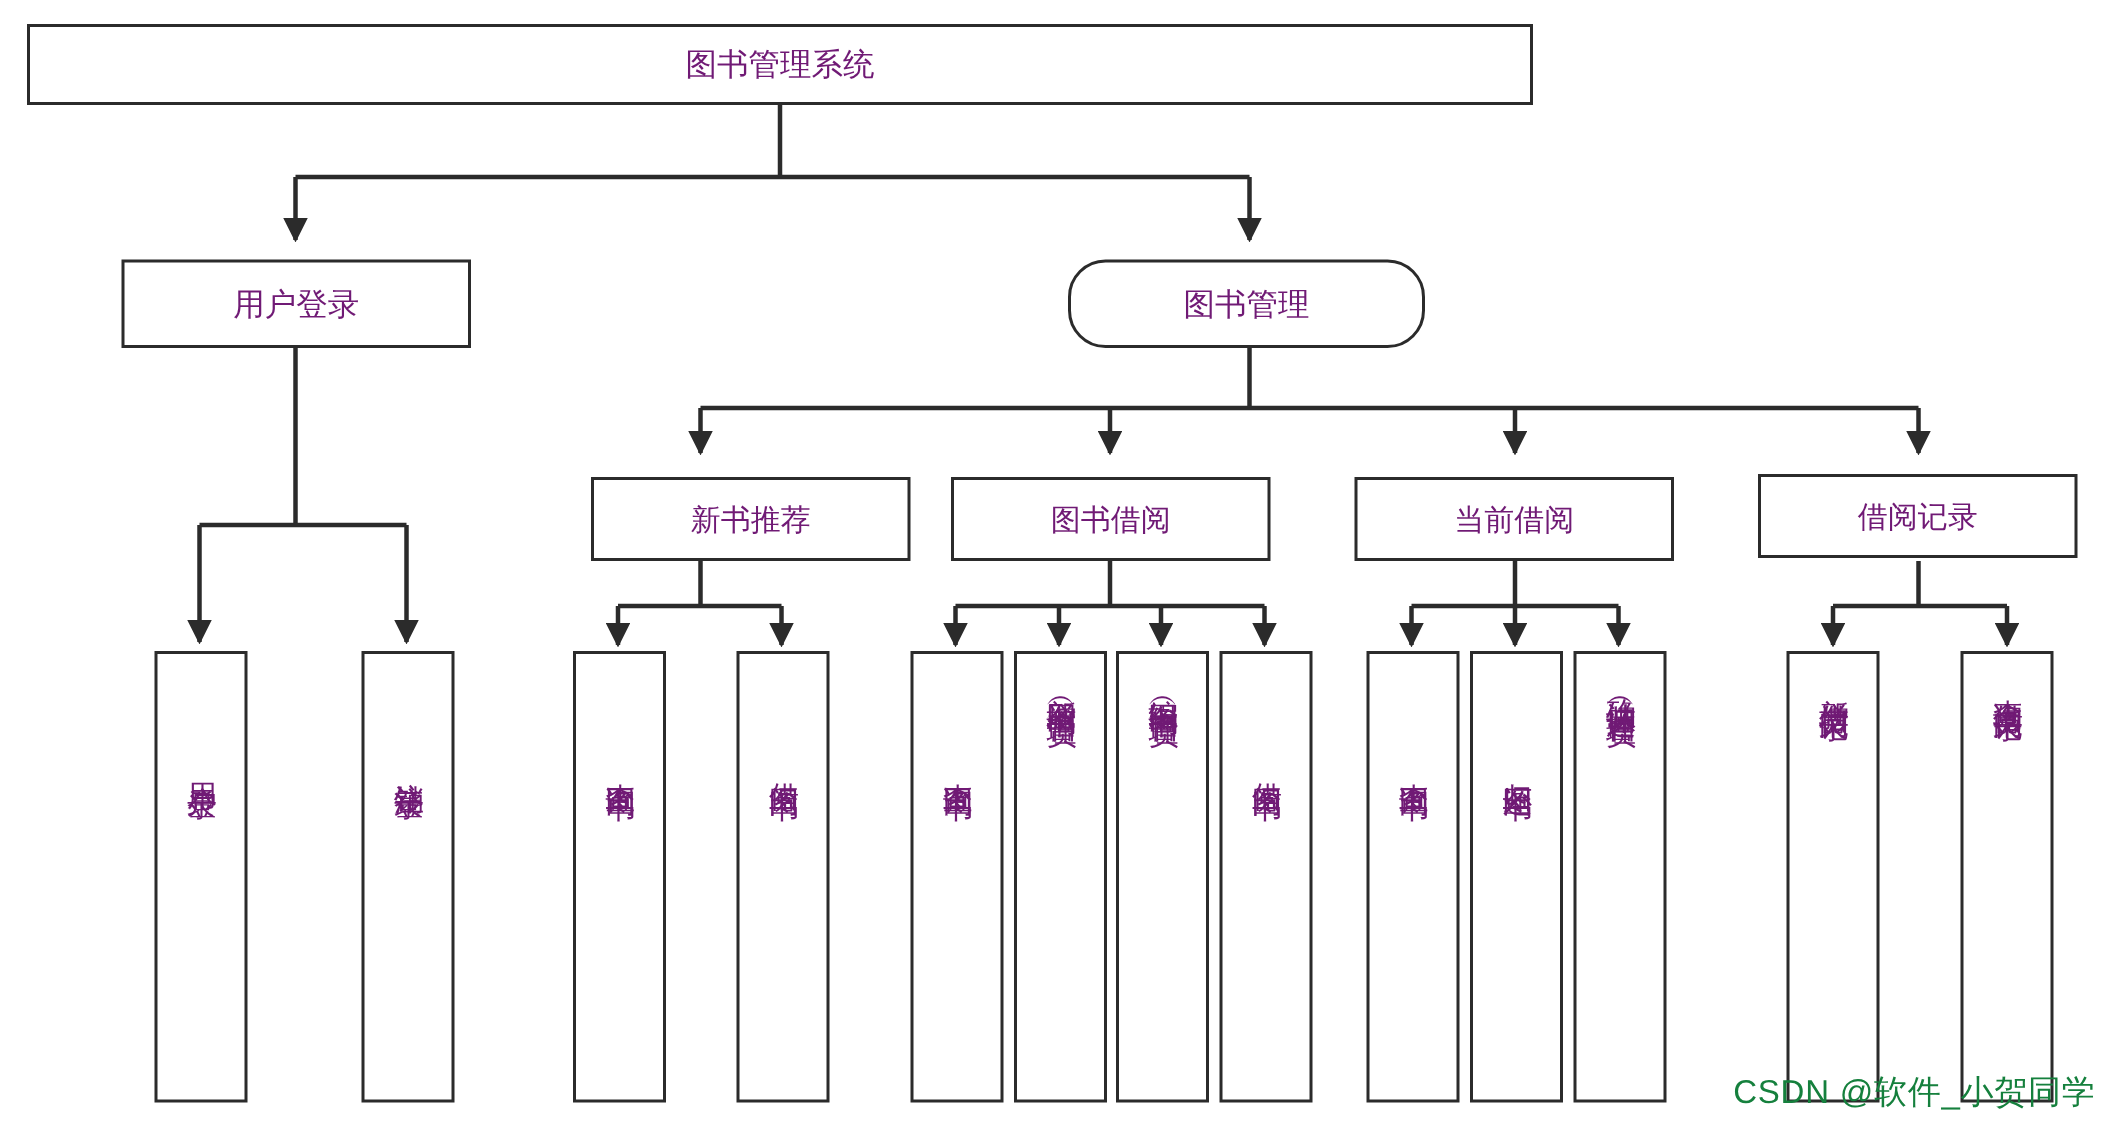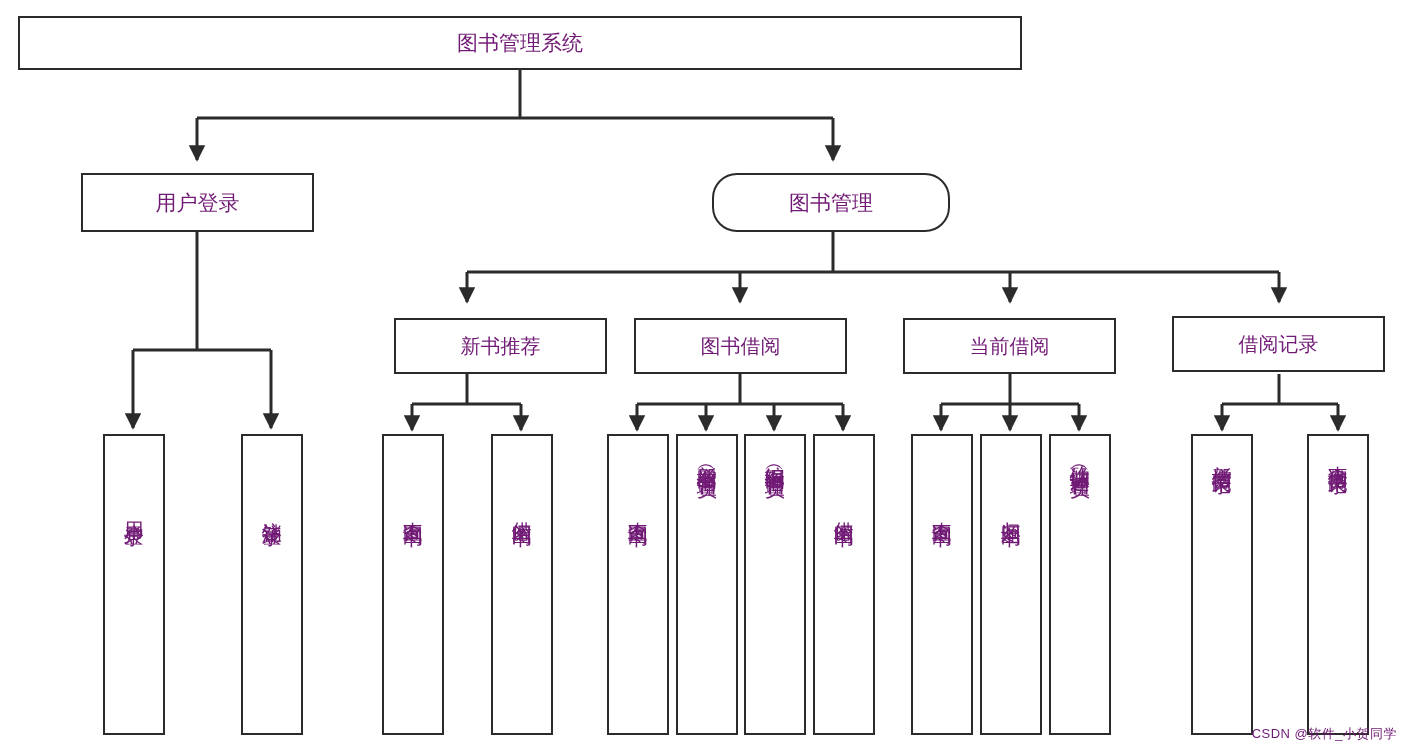--- a/index.html
+++ b/index.html
@@ -58,22 +58,22 @@
     white-space: nowrap;
     text-align: left;
   }
   .leaf-mid .vlabel {
     margin-top: 56px;
   }
   .watermark {
     position: absolute;
     right: 8px;
     bottom: 4px;
-    font-size: 13px;
-    color: #701a75;
+    font-size: 22px;
+    color: #15803d;
     letter-spacing: 0.5px;
     white-space: nowrap;
     user-select: none;
   }
 </style>
 </head>
 <body>
 
 <div id="canvas">
 

